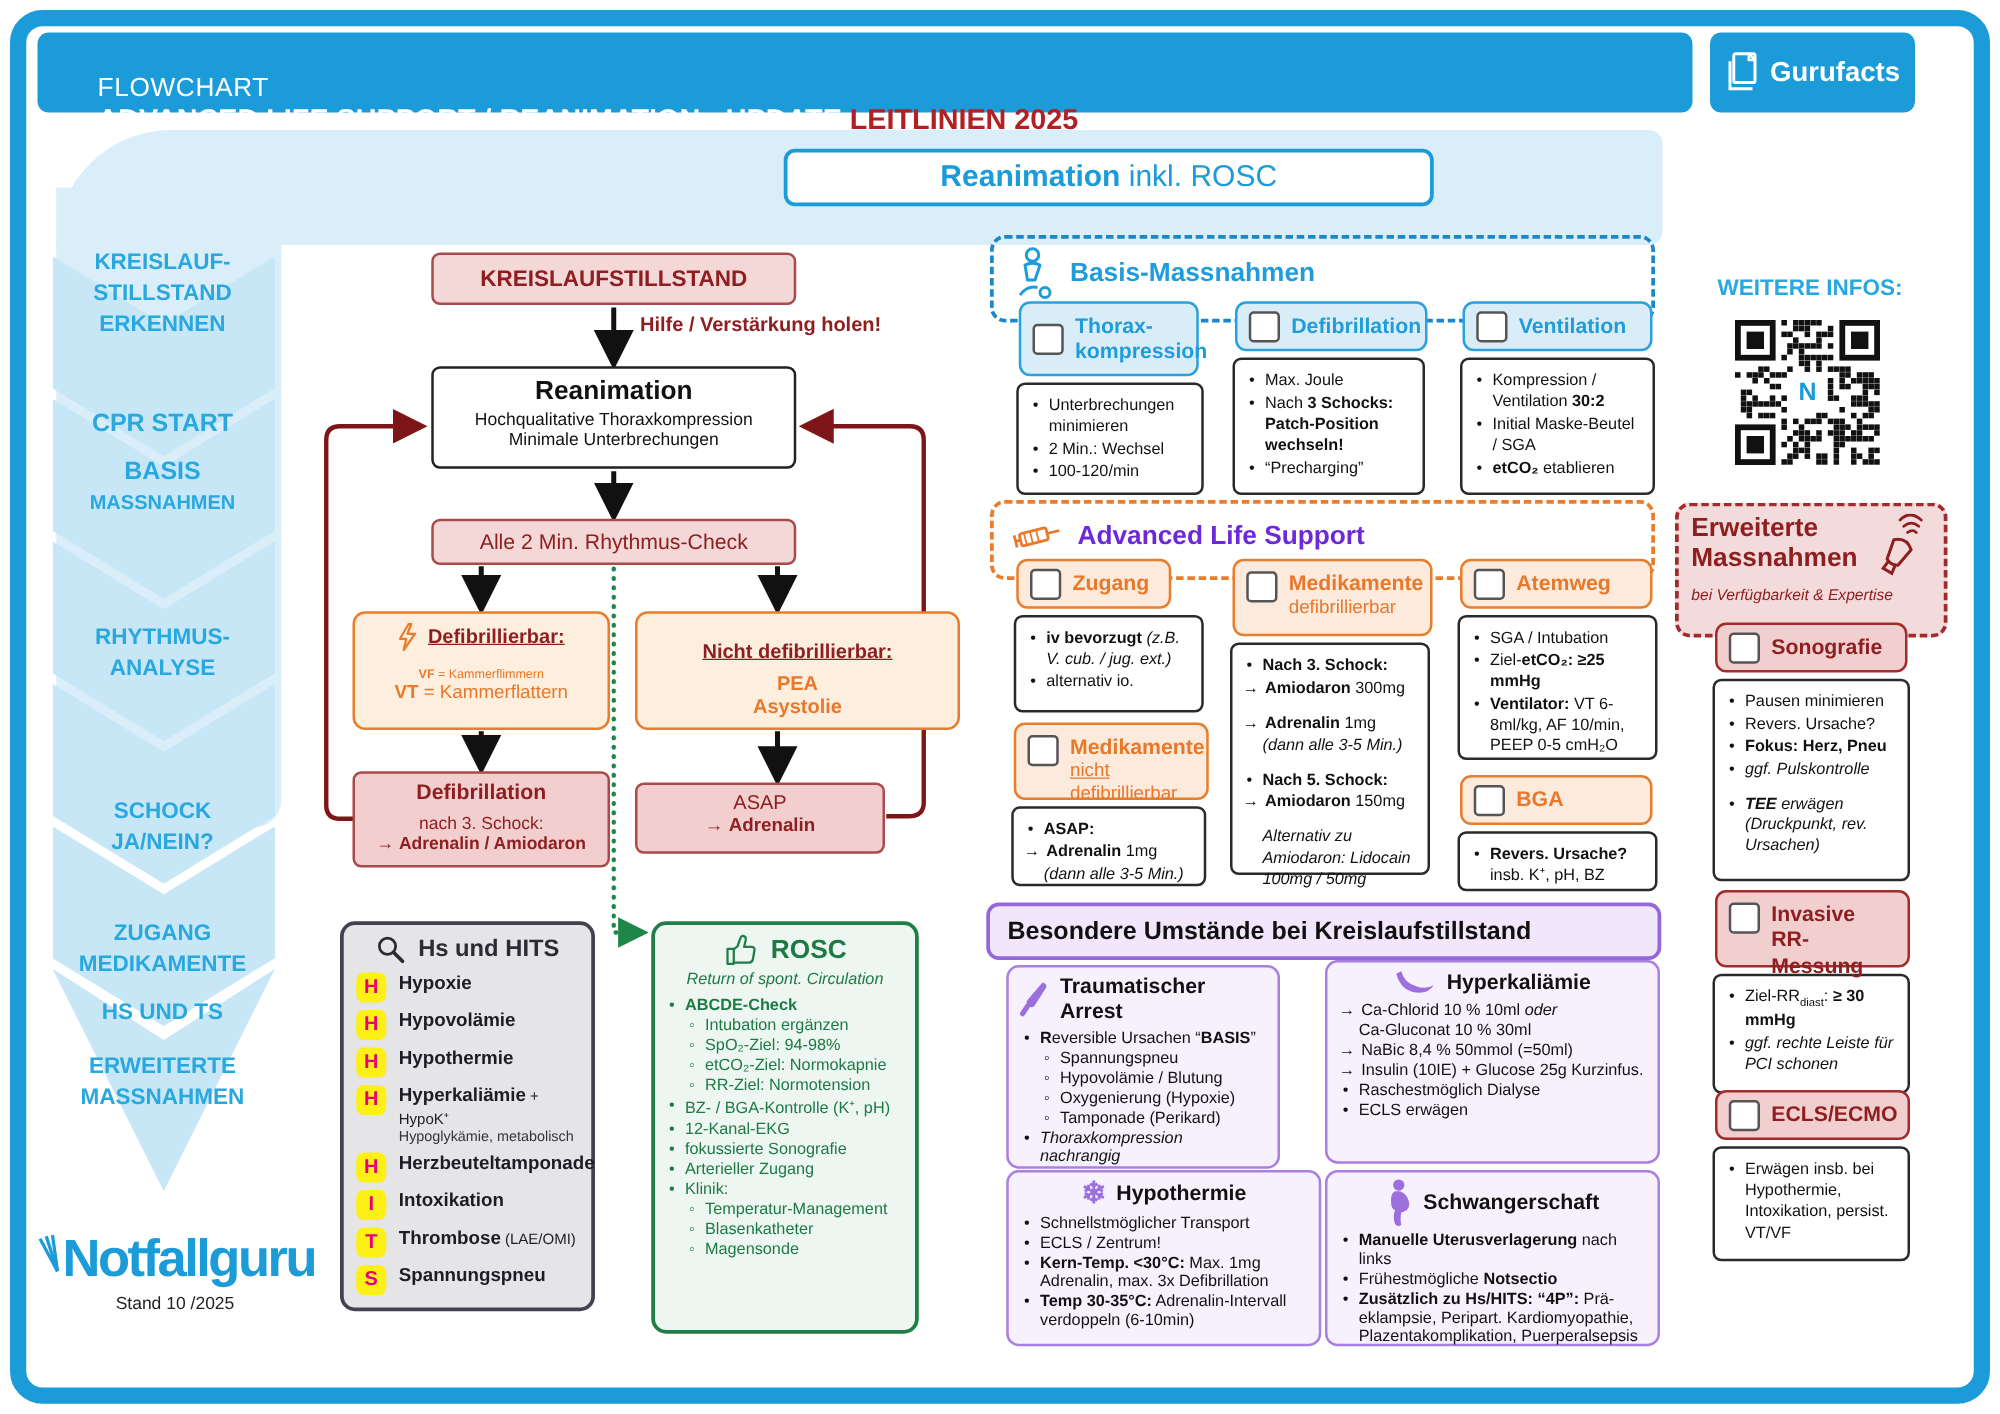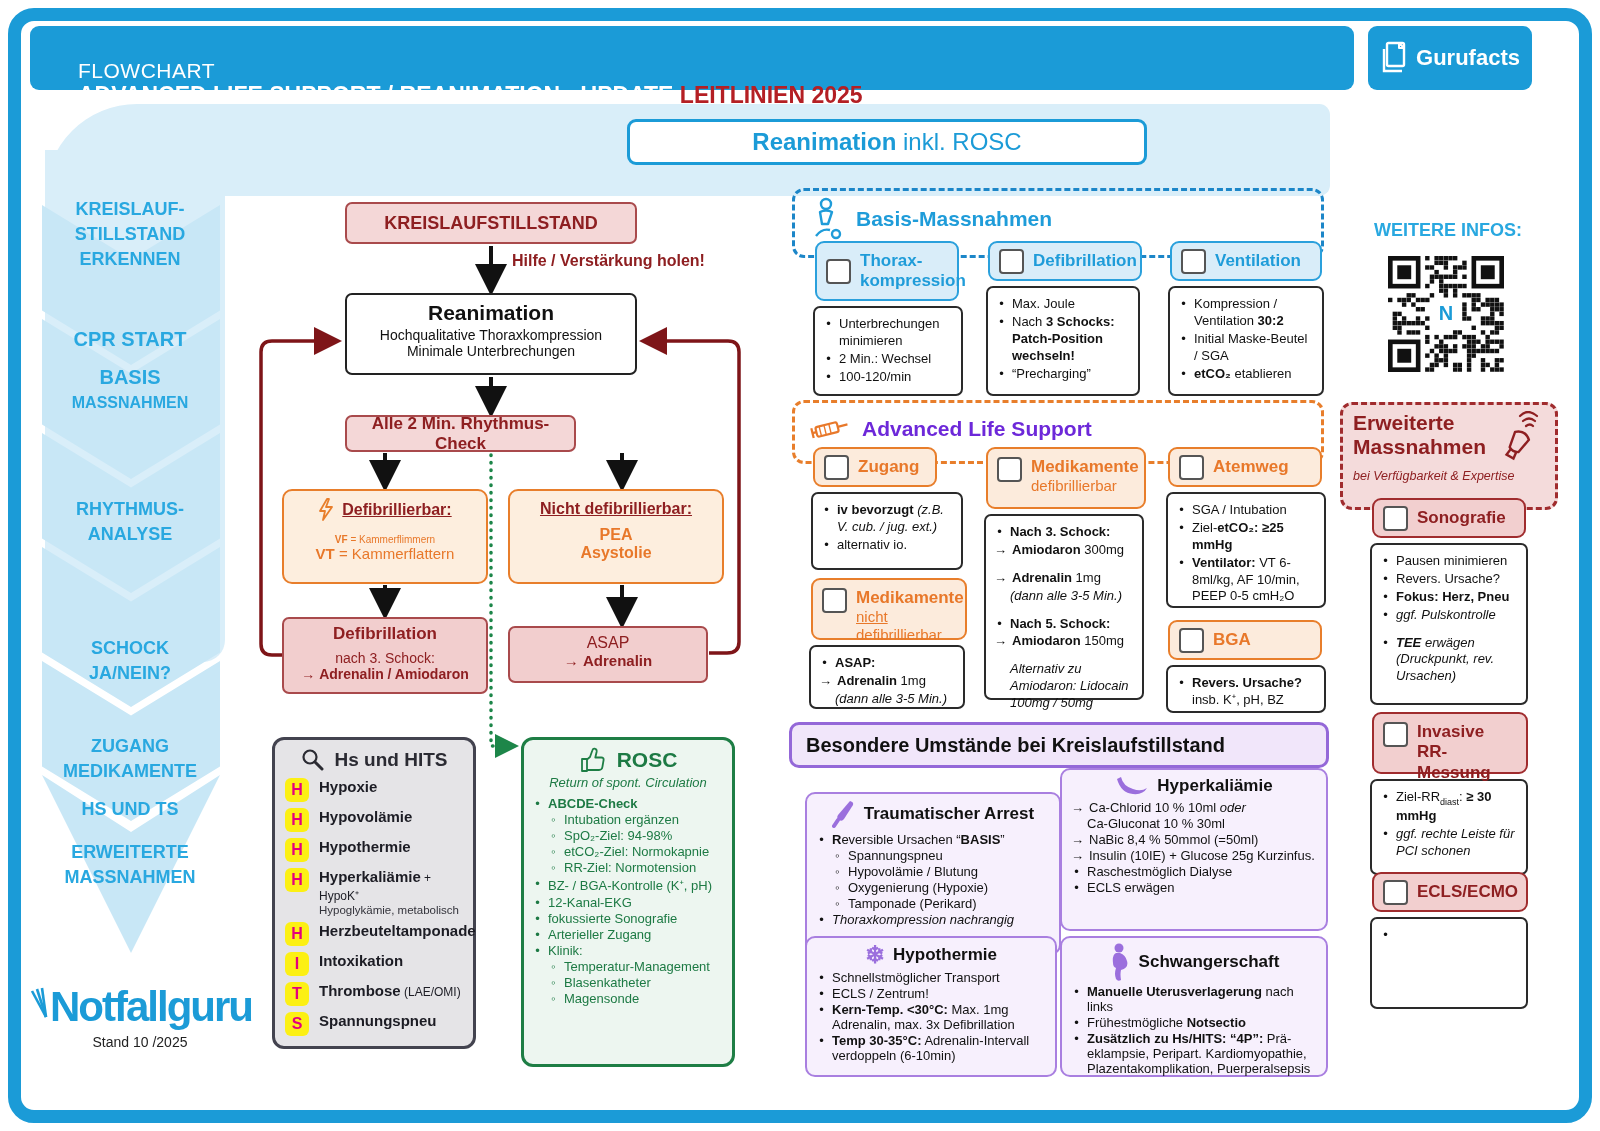--- a/index.html
+++ b/index.html
@@ -167,37 +167,37 @@
 
   <div class="abs flowbox pinkbox" style="left:345px;top:202px;width:292px;height:42px;display:flex;align-items:center;justify-content:center;font-weight:bold;font-size:18px">
       <span>KREISLAUFSTILLSTAND</span>
     </div>
   <div class="abs hilfe">Hilfe / Verstärkung holen!</div>
   <div class="abs flowbox whitebox" style="left:345px;top:293px;width:292px;height:82px;padding-top:6px">
     <div style="font-size:21px;font-weight:bold">Reanimation</div>
     <div style="font-size:14px;margin-top:2px">Hochqualitative Thoraxkompression</div>
     <div style="font-size:14px">Minimale Unterbrechungen</div>
   </div>
-  <div class="abs flowbox pinkbox" style="left:345px;top:415px;width:231px;height:37px;display:flex;align-items:center;font-weight:bold;font-size:17px">
+  <div class="abs flowbox pinkbox" style="left:345px;top:415px;width:292px;height:37px;display:flex;align-items:center;justify-content:center;font-weight:normal;font-size:17px">
       <span>Alle 2 Min. Rhythmus-Check</span>
     </div>
 
   <div class="abs flowbox orangebox" style="left:282px;top:489px;width:206px;height:95px;padding-top:7px">
     <div style="display:flex;align-items:center;justify-content:center;gap:8px">
       <span class="ic">
           <svg width="16" height="24" viewBox="0 0 16 24">
             <path d="M9 1 L2 13 h5 l-2 9 L14 9 H8 l3-8 z" fill="none" stroke="#e87e2b" stroke-width="1.8" stroke-linejoin="round"></path>
           </svg>
         </span>
       <span style="font-weight:bold;font-size:16px;color:#8e1f21;text-decoration:underline">Defibrillierbar:</span>
     </div>
     <div style="color:#e8782a;font-size:10px;margin-top:12px"><b>VF</b> = Kammerflimmern</div>
     <div style="color:#e8782a;font-size:15px"><b>VT</b> = Kammerflattern</div>
   </div>
-  <div class="abs flowbox orangebox" style="left:508px;top:489px;width:216px;height:95px;padding-top:9px">
+  <div class="abs flowbox orangebox" style="left:508px;top:489px;width:260px;height:95px;padding-top:22px">
     <div style="font-weight:bold;font-size:16px;color:#8e1f21;text-decoration:underline">Nicht defibrillierbar:</div>
     <div style="color:#e8782a;font-size:16px;font-weight:bold;margin-top:8px">PEA</div>
     <div style="color:#e8782a;font-size:16px;font-weight:bold">Asystolie</div>
   </div>
   <div class="abs flowbox pinkbox" style="left:282px;top:617px;width:206px;height:77px;padding-top:5px;background:#f2cece">
     <div style="font-weight:bold;font-size:17px">Defibrillation</div>
     <div style="font-size:14px;margin-top:6px">nach 3. Schock:</div>
     <div style="font-size:14px">→ <b>Adrenalin / Amiodaron</b></div>
   </div>
   <div class="abs flowbox pinkbox" style="left:508px;top:626px;width:200px;height:57px;padding-top:6px;background:#f2cece">
@@ -785,28 +785,29 @@
       </div>
     </div>
   <div class="abs card-head th-red" style="left:1372px;top:872px;width:156px;height:40px">
     <div class="chk"></div>
       <div>ECLS/ECMO</div>
   </div>
   <div class="abs card-body" style="left:1370px;top:917px;width:158px;height:92px">
       <div>
         <div class="li lv0">
           <span class="mk">•</span>
+          <span class="tx">Erwägen insb. bei Hypothermie, Intoxikation, persist. VT/VF</span>
         </div>
       </div>
     </div>
 
   <div class="abs pur-head">
       <span>Besondere Umstände bei Kreislaufstillstand</span>
     </div>
-  <div class="abs pur-box" style="left:805px;top:792px;width:256px;height:163px">
+  <div class="abs pur-box" style="left:805px;top:772px;width:219px;height:163px">
     <div class="pur-title">
         <span class="ic pur-ico">
           <svg width="24" height="30" viewBox="0 0 24 30">
             <path d="M18 2 L6 16 q-2 3 1 5 q3 2 5-1 L21 6 q1-3-3-4z" fill="#9b6fdd"></path>
             <line x1="6" y1="21" x2="2" y2="27" stroke="#9b6fdd" stroke-width="4" stroke-linecap="round"></line>
           </svg>
         </span>
         <span>Traumatischer Arrest</span>
       </div>
     <div>

